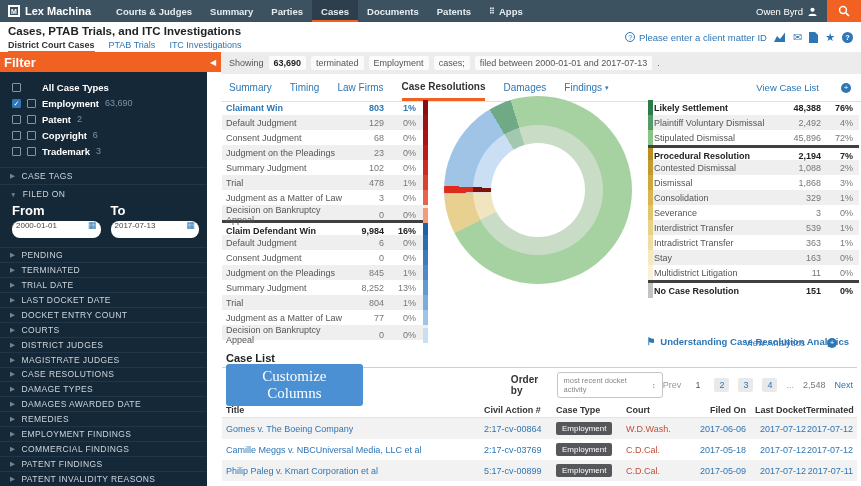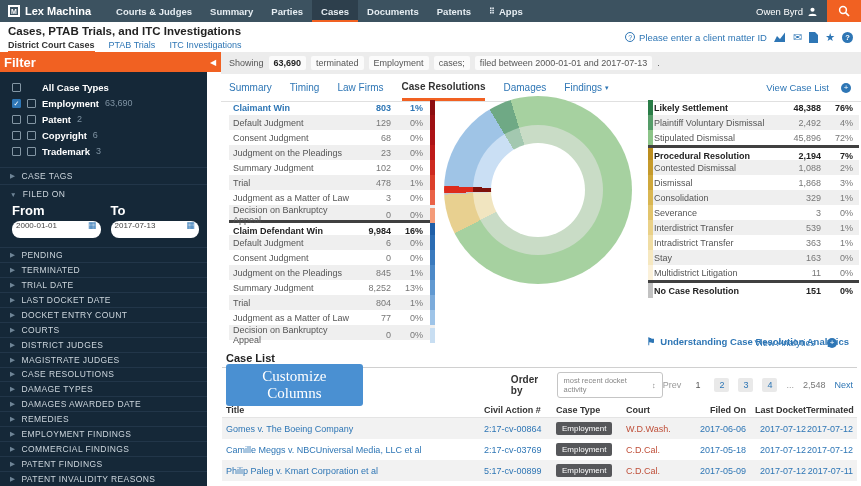--- a/index.html
+++ b/index.html
@@ -58,27 +58,27 @@
 
   
   .main { position:absolute; top:52px; left:221px; right:0; bottom:0; background:#fff; }
   .showing-bar { height:22px; background:#ececec; display:flex; align-items:center; gap:5px; padding-left:8px; font-size:9px; color:#555; }
   .chip { background:#fbfbfb; padding:2px 5px; border-radius:2px; color:#555; cursor:pointer; }
   .chip.count { font-weight:bold; color:#222; }
   .tabs-row { height:28px; display:flex; align-items:stretch; gap:18px; padding-left:8px; border-bottom:1px solid #e0e0e0; background:#fff; }
   .tab { display:flex; align-items:center; gap:3px; font-size:10px; color:#2e76b5; cursor:pointer; }
   .tab.active { color:#333; font-weight:bold; border-bottom:3px solid #f16122; }
   .caret { font-size:7px; }
-  .view-link { margin-left:auto; margin-right:10px; display:flex; align-items:center; gap:12px; font-size:9.5px; color:#2e76b5; cursor:pointer; }
+  .view-link { margin-left:auto; margin-right:10px; display:flex; align-items:center; gap:22px; font-size:9.5px; color:#2e76b5; cursor:pointer; }
   .plus-ic { width:10px; height:10px; border-radius:50%; background:#2e76b5; color:#fff; font-size:8px; line-height:10px; text-align:center; }
   .content { position:absolute; top:46px; left:0; right:0; bottom:0; }
 
   
   .res-table { position:absolute; top:2px; }
-  .res-left { left:8px; width:206px; }
+  .res-left { left:1px; width:206px; }
   .res-right { left:427px; width:211px; }
   .res-row { display:grid; align-items:center; height:15px; font-size:9px; color:#555; cursor:pointer; }
   .res-left .res-row { grid-template-columns:1fr 46px 32px 6px; padding-left:4px; }
   .res-right .res-row { grid-template-columns:6px 1fr 50px 32px; }
   .res-row .val, .res-row .pct { text-align:right; color:#777; padding-right:6px; }
   .res-row.stripe { background:#efefef; }
   .res-row.head { font-weight:bold; color:#222; }
   .res-row.head .val, .res-row.head .pct { color:#222; }
   .res-row.topline { border-top:3px solid #404040; }
   .res-row.linkstyle, .res-row.linkstyle .val, .res-row.linkstyle .pct { color:#2e76b5; }

